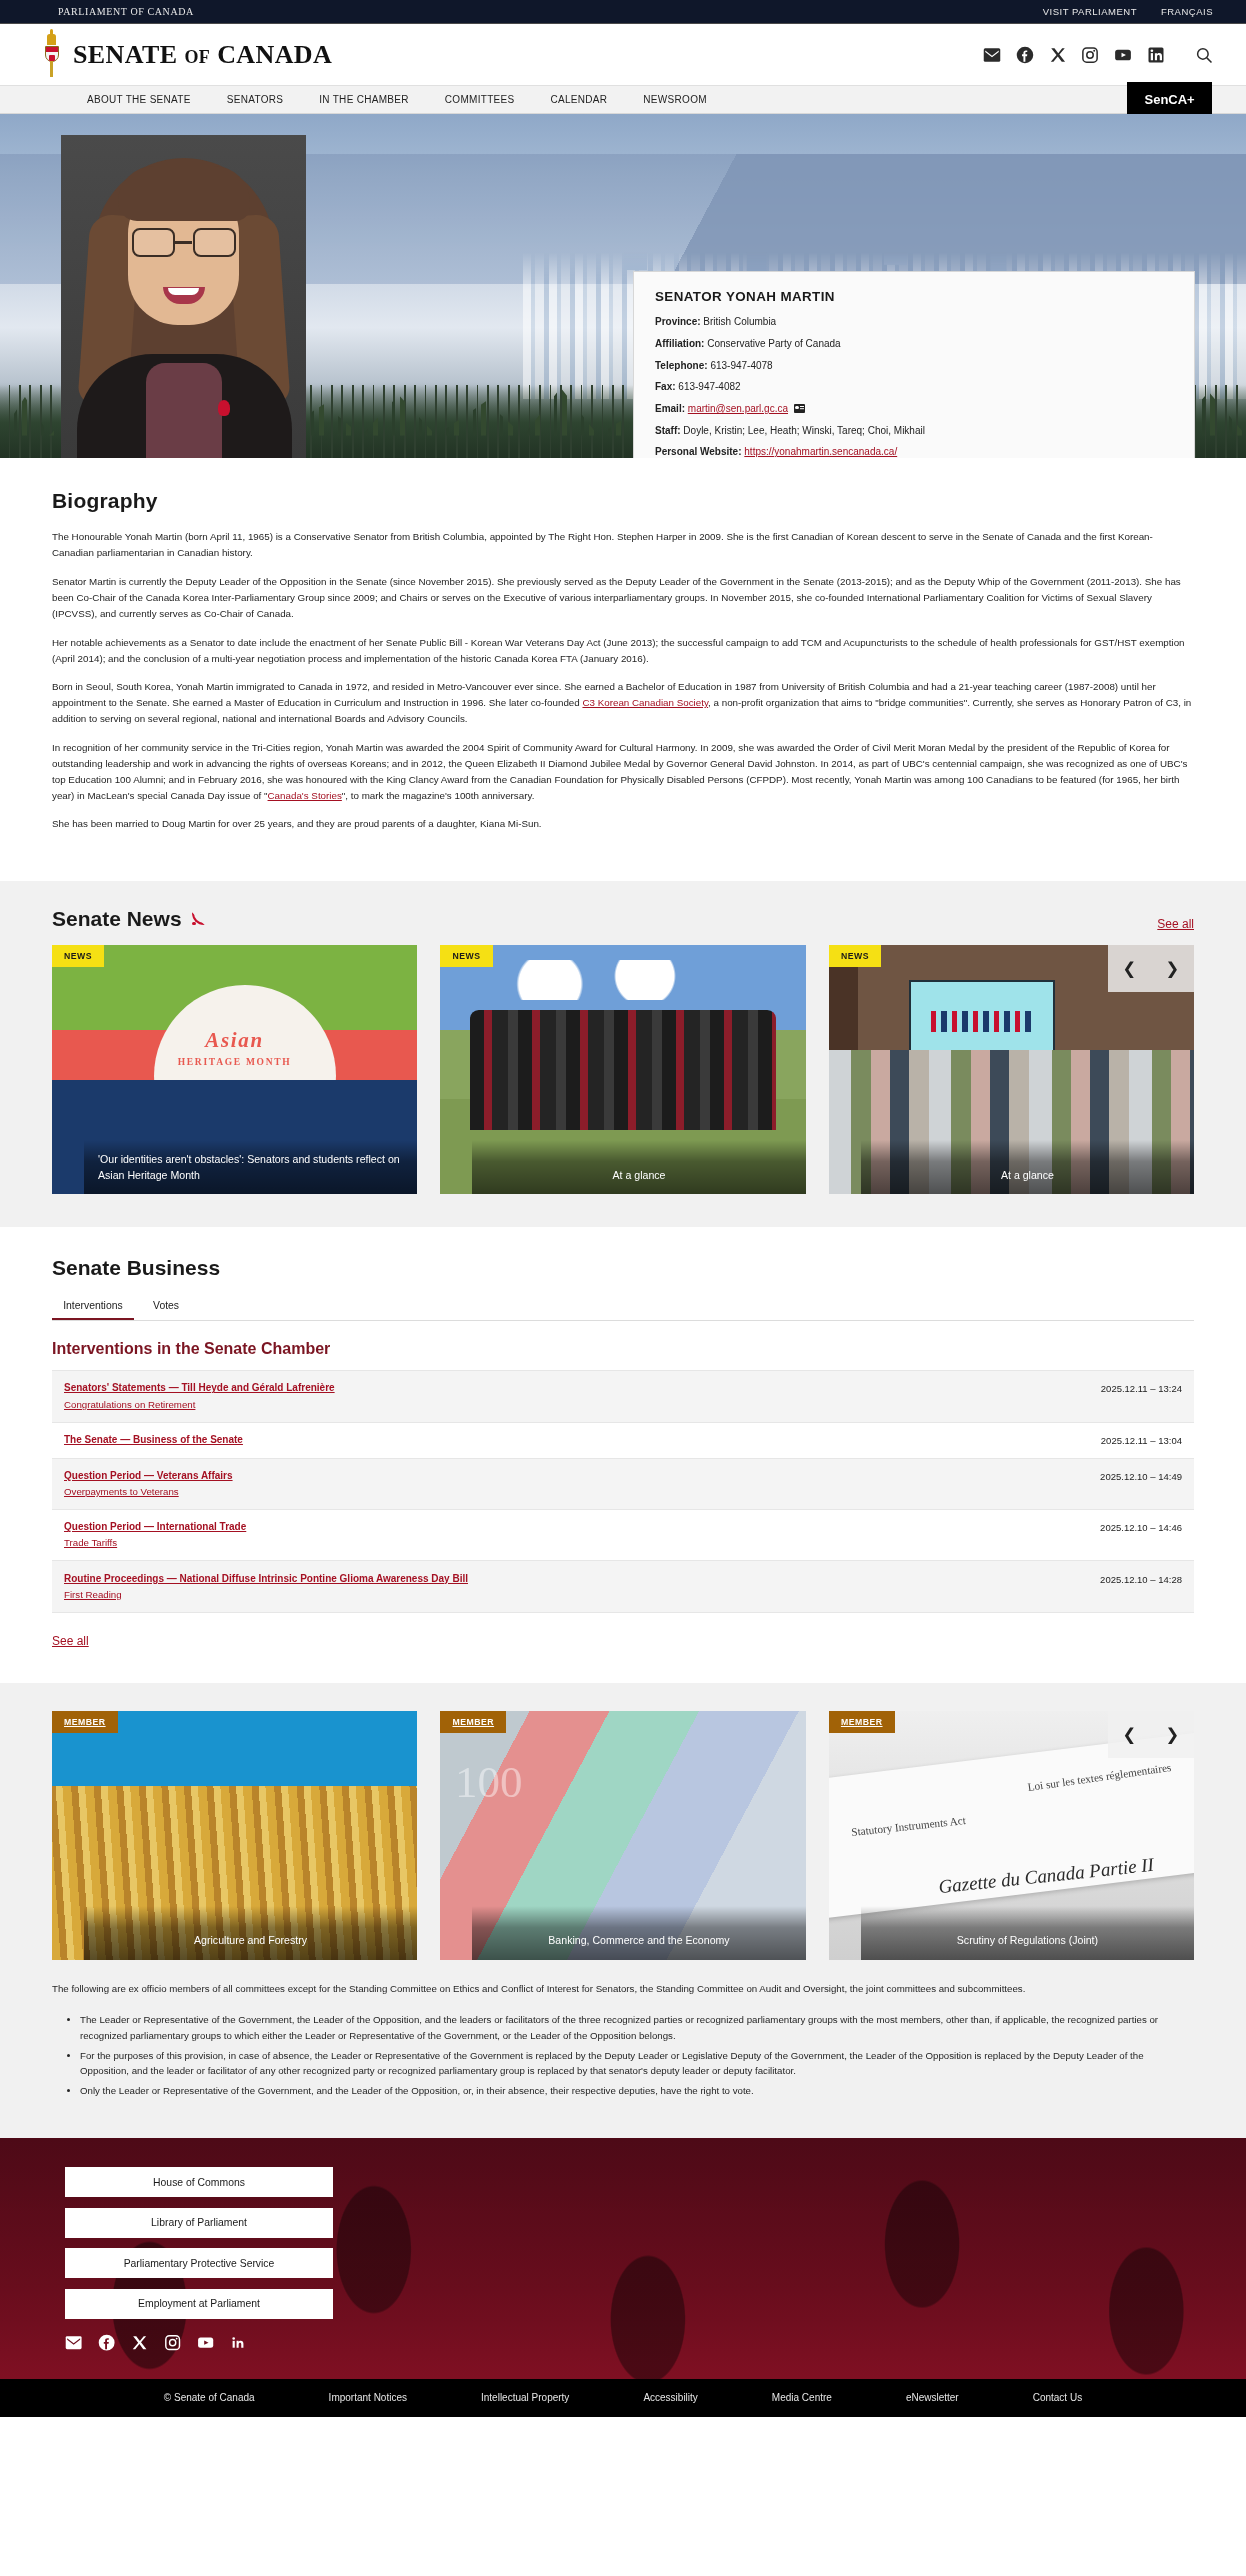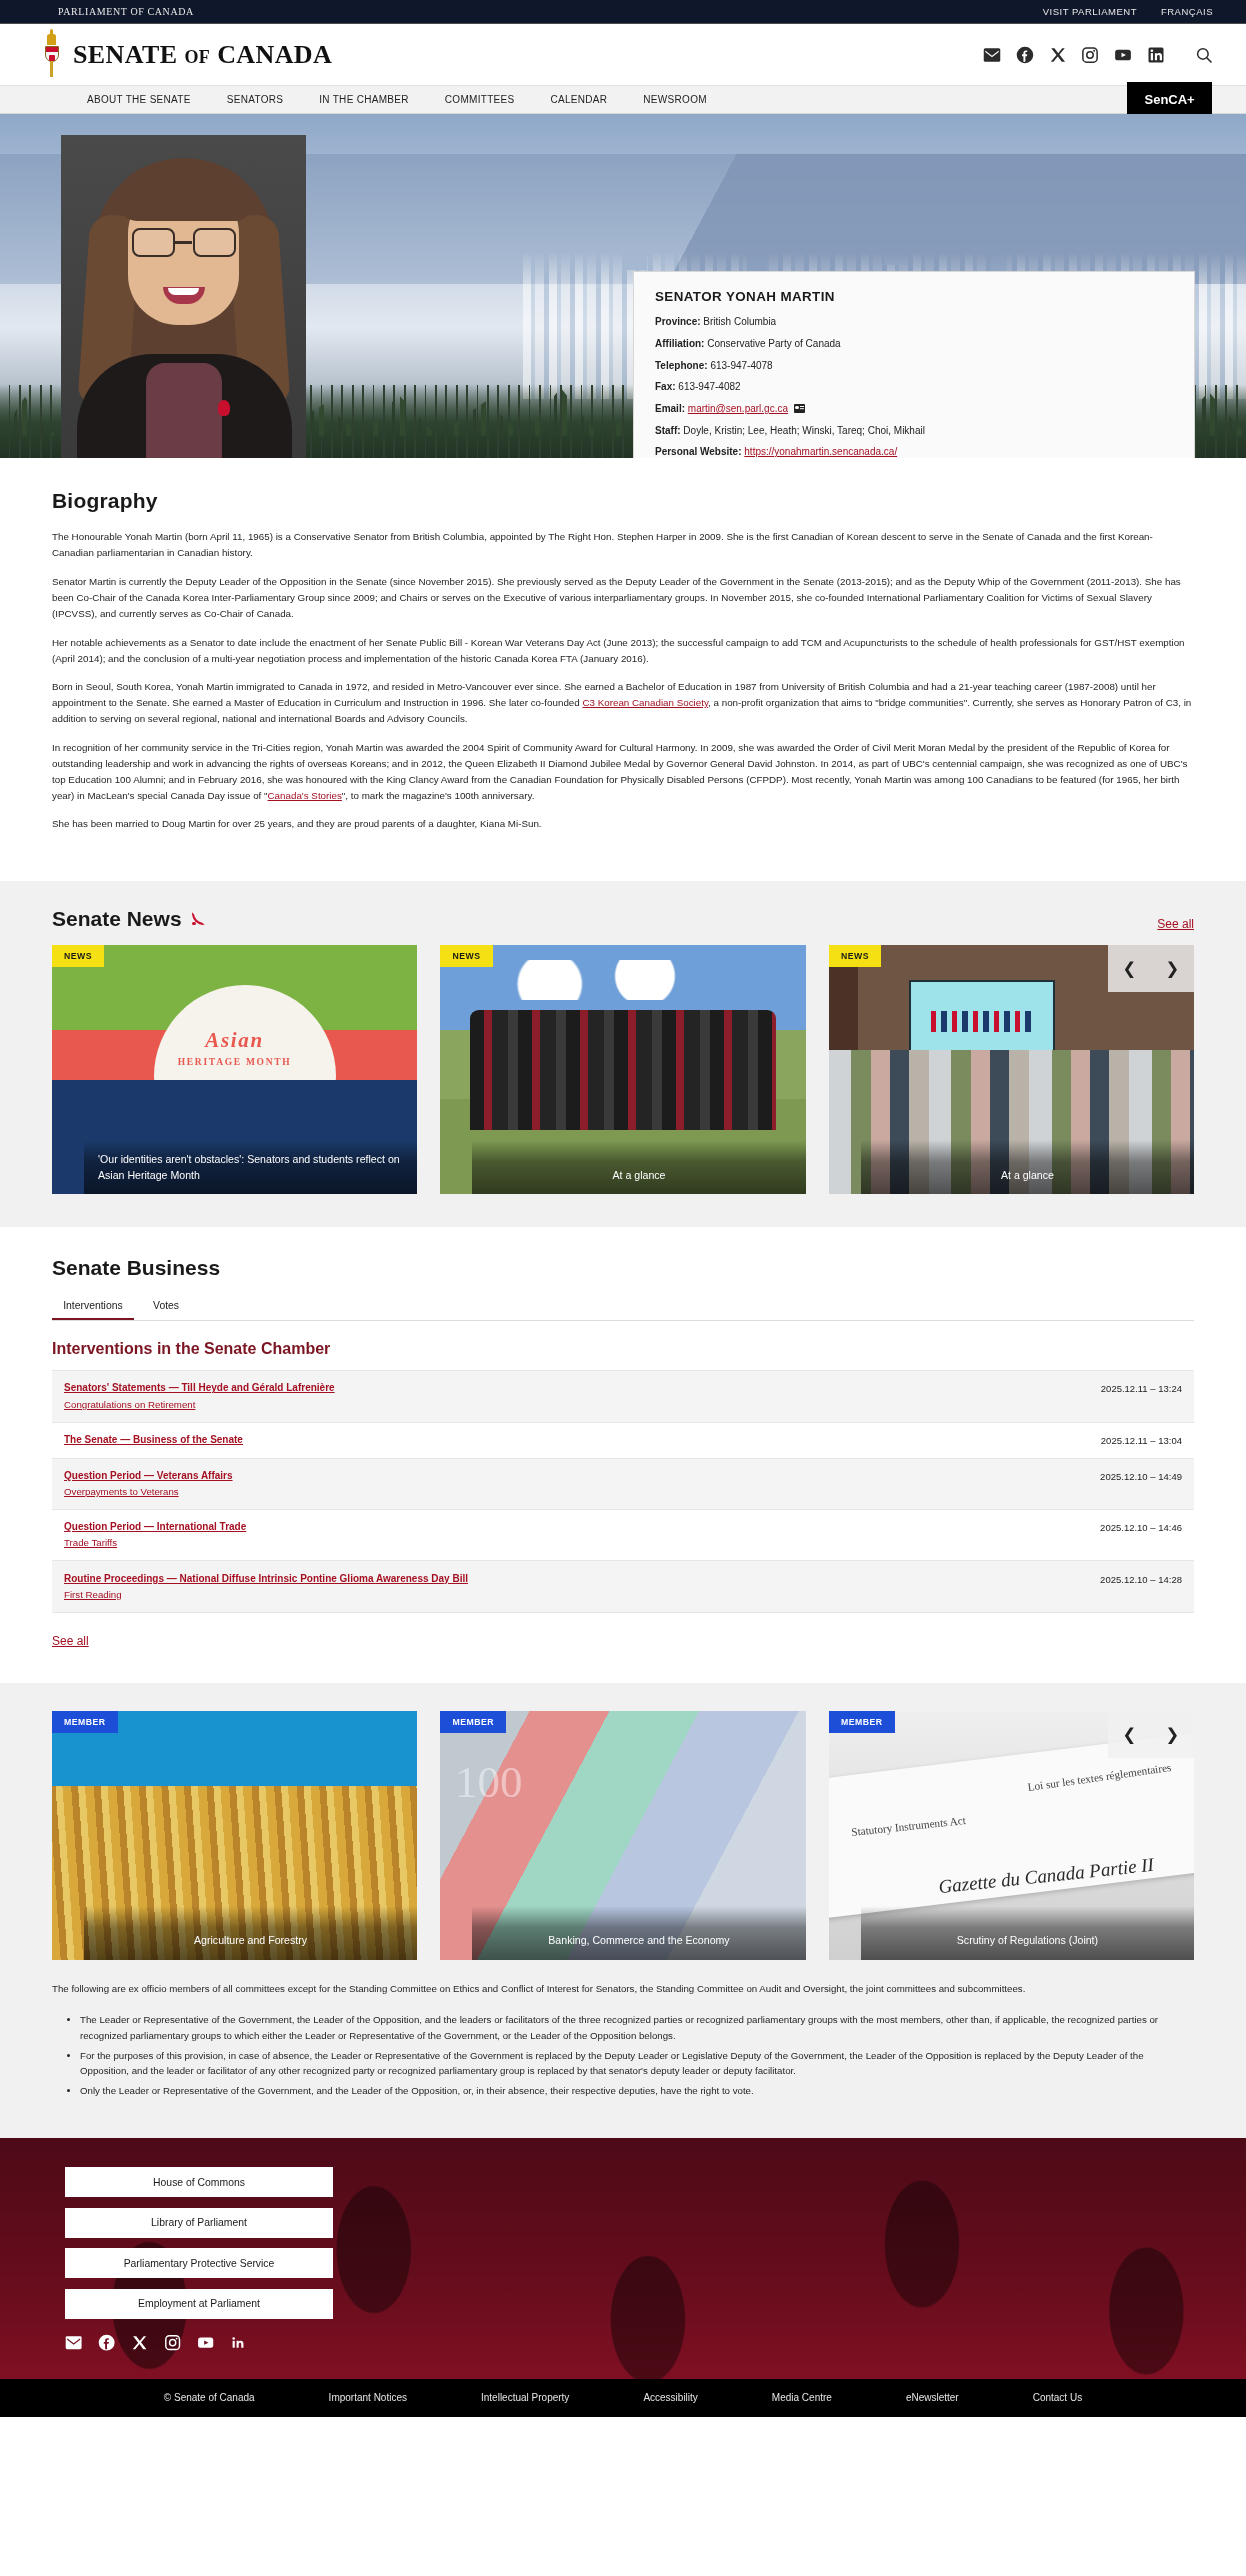--- a/index.html
+++ b/index.html
@@ -203,21 +203,21 @@
   }
   .see-all { font-size: 12px; color: #a41022; text-decoration: underline; }
   .cards { display: grid; grid-template-columns: repeat(3, 1fr); gap: 23.4px; }
   .card { position: relative; height: 249px; overflow: hidden; background: #d4d4d4; }
   .badge {
     position: absolute; left: 0; top: 0; z-index: 4;
     background: #f5e014; color: #1a1a1a;
     font-size: 8.7px; font-weight: 700; letter-spacing: 0.5px;
     padding: 6px 12px;
   }
-  .badge.member { background: #1d4ed8; color: #fff; }
+  .badge.member { background: #a16207; color: #fff; text-decoration: underline; }
   .card .caption {
     position: absolute; left: 0; right: 0; bottom: 0; z-index: 3;
     padding: 11.2px 14px;
     color: #fff; font-size: 10.6px; line-height: 1.45; text-align: center;
     background: linear-gradient(to top, rgba(0,0,0,.62) 0%, rgba(0,0,0,.42) 60%, rgba(0,0,0,0) 100%);
     min-height: 54px; display: flex; align-items: flex-end; justify-content: center; margin-left: 32px;
   }
   .card .caption.left { text-align: left; justify-content: flex-start; }
   .carousel-nav {
     position: absolute; right: 0; top: 0; z-index: 5;

